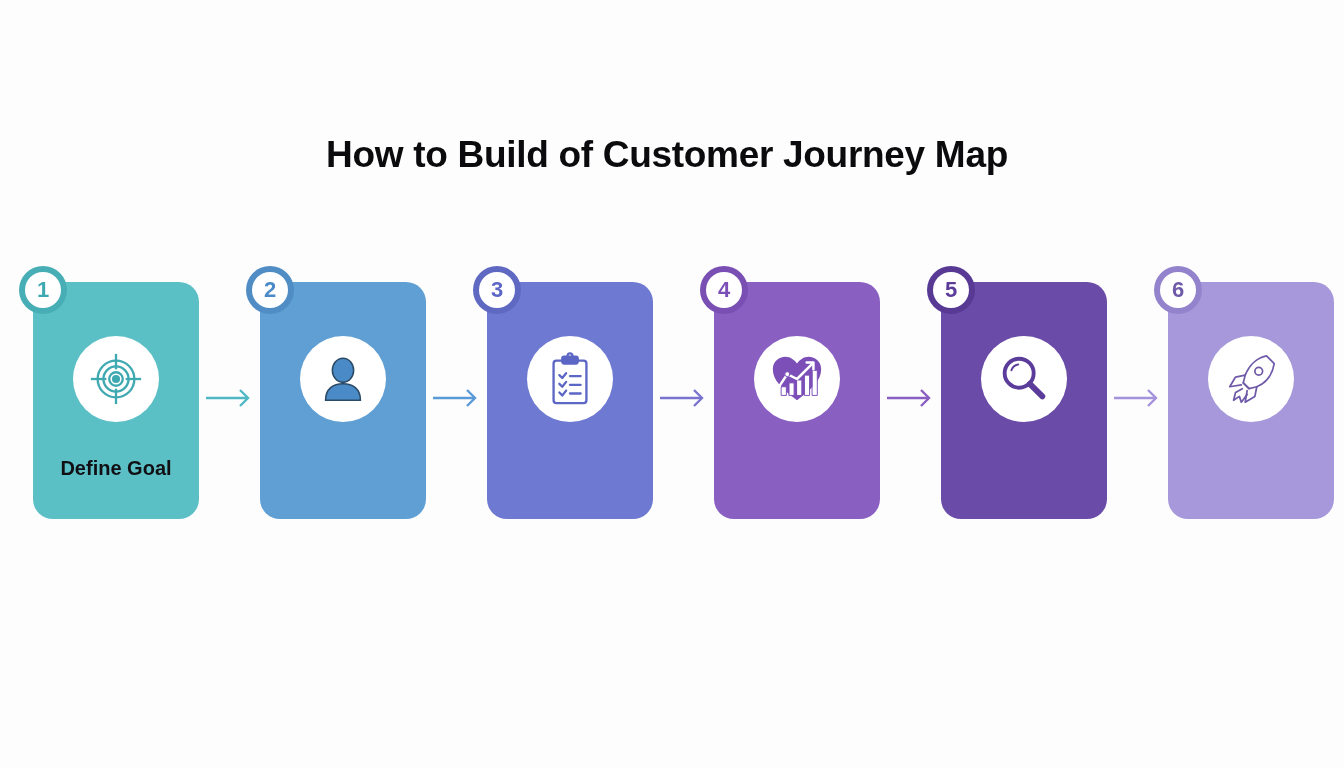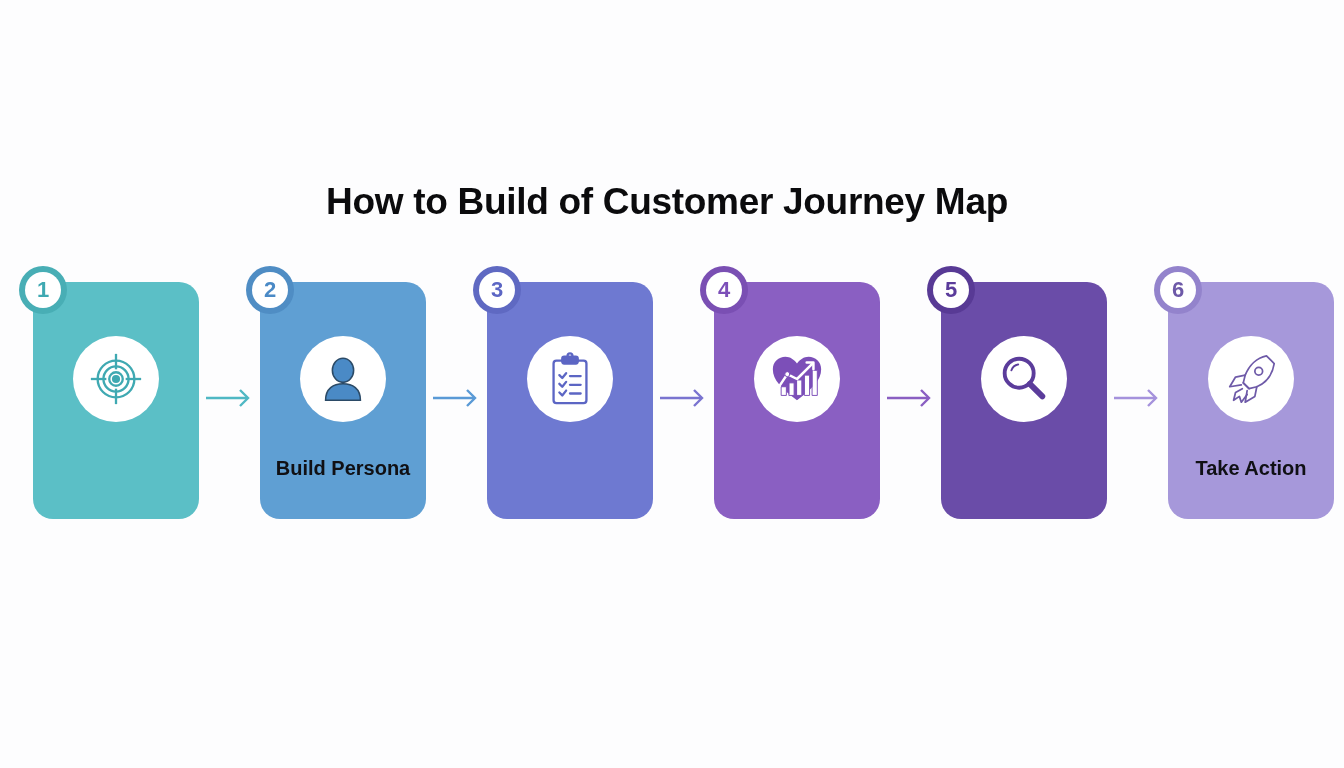--- a/index.html
+++ b/index.html
@@ -6,21 +6,20 @@
     body {
       width: 1344px; height: 768px; overflow: hidden;
       background: #fdfdfe;
       font-family: "Liberation Sans", "DejaVu Sans", sans-serif;
       position: relative;
     }
     .title {
       position: absolute; left: 0; width: 1334px; top: 134px;
       text-align: center; font-size: 37px; font-weight: 700; color: #0b0b0d;
       letter-spacing: -0.3px;
-      margin-top: 47px;
     }
     .card {
       position: absolute; top: 282px; width: 166px; height: 237px;
       border-radius: 20px;
     }
     .badge {
       position: absolute; left: -8px; top: -10px; width: 36px; height: 36px;
       border-radius: 50%; background: #ffffff;
       display: flex; align-items: center; justify-content: center;
       font-size: 22px; font-weight: 700;
@@ -58,37 +57,37 @@
         <circle cx="30" cy="30" r="19"></circle>
           <circle cx="30" cy="30" r="13"></circle>
           <circle cx="30" cy="30" r="7"></circle>
         <circle cx="30" cy="30" r="3" class="fill" fill="#3fa9b2"></circle>
         <line x1="30" y1="4" x2="30" y2="20"></line>
           <line x1="30" y1="40" x2="30" y2="56"></line>
         <line x1="4" y1="30" x2="20" y2="30"></line>
           <line x1="40" y1="30" x2="56" y2="30"></line>
       </svg>
     </div>
+    <div class="label">Define Goal</div>
   </div>
 
   <svg class="arrow" style="left:205px" viewBox="0 0 46 20" stroke="#4fb8c4">
     <line x1="1" y1="10" x2="43" y2="10" stroke-width="2.4"></line>
       <polyline points="35,2 43,10 35,18" fill="none" stroke-width="2.4"></polyline>
   </svg>
 
   <div class="card" style="left: 260px; background: rgb(95, 159, 211);">
     <div class="badge-ring" style="background: rgb(79, 141, 196);"></div>
     <div class="badge" style="color: rgb(74, 138, 198);">2</div>
     <div class="icon-circle">
       <svg viewBox="0 0 60 60" stroke="#2b4a66" stroke-width="1.6">
         <ellipse cx="30" cy="21" rx="11" ry="12.5" class="fill" fill="#4a8ac6"></ellipse>
         <path d="M12 52 C12 40 20 35 30 35 C40 35 48 40 48 52 Z" class="fill" fill="#4a8ac6"></path>
       </svg>
     </div>
-    <div class="label">Build Persona</div>
   </div>
 
   <svg class="arrow" style="left:432px" viewBox="0 0 46 20" stroke="#5a9ad6">
     <line x1="1" y1="10" x2="43" y2="10" stroke-width="2.4"></line>
       <polyline points="35,2 43,10 35,18" fill="none" stroke-width="2.4"></polyline>
   </svg>
 
   <div class="card" style="left: 487px; background: rgb(110, 121, 209);">
     <div class="badge-ring" style="background: rgb(95, 105, 194);"></div>
     <div class="badge" style="color: rgb(92, 102, 196);">3</div>
@@ -158,15 +157,14 @@
     <div class="icon-circle">
       <svg viewBox="0 0 60 60" fill="none" stroke-width="1.8" stroke-linecap="round" stroke-linejoin="round" stroke="#6e5aa8">
         <path d="M46 6 C36 8 28 16 24 26 L22 34 L28 40 L36 38 C46 34 52 26 54 14 Z" transform="rotate(0)"></path>
         <circle cx="38" cy="22" r="4"></circle>
         <path d="M24 26 L14 28 L8 38 L20 36"></path>
         <path d="M36 38 L34 48 L24 54 L26 42"></path>
         <path d="M21 40 L14 44 L12 52 L18 48 L20 54 L26 46"></path>
         <line x1="22" y1="34" x2="28" y2="40"></line>
       </svg>
     </div>
-    <div class="label">Take Action</div>
   </div>
 </div>
 
 </body></html>

